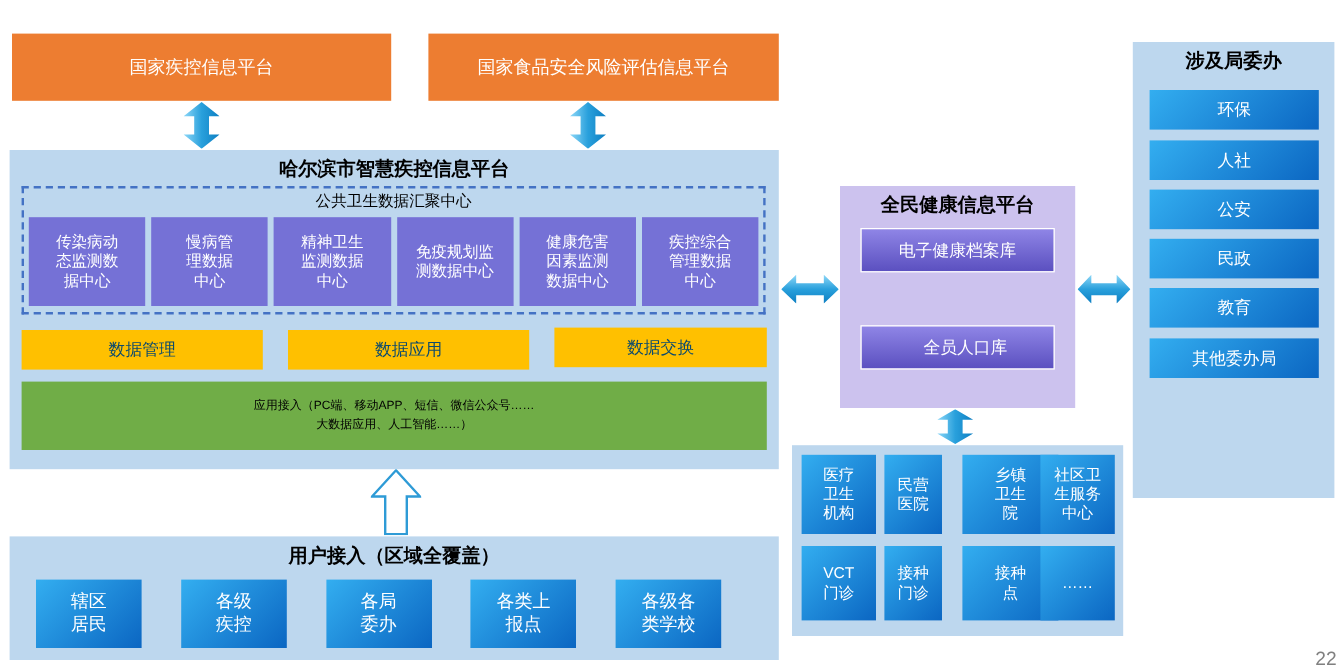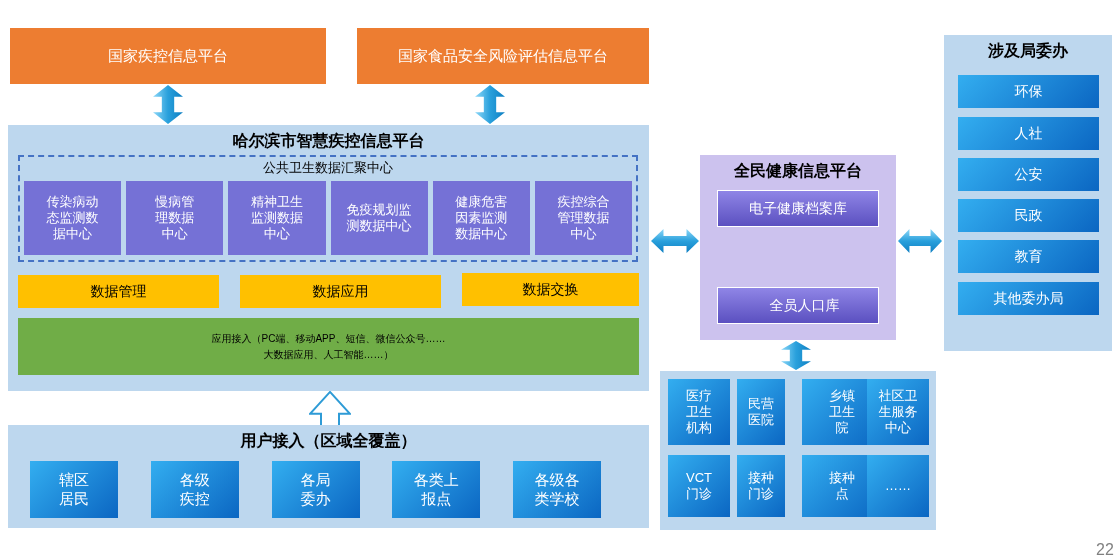--- a/index.html
+++ b/index.html
@@ -25,51 +25,51 @@
   }
   .hub-title { text-align:center; font-size:13px; color:#000; margin-top:2px; }
   .centers-row {
     position:absolute; left:4px; right:4px; top:24px; bottom:5px;
     display:flex; gap:5px;
   }
   .center-box {
     position:static; flex:1; background:#7571D6; color:#fff; font-size:13px;
     line-height:1.25; white-space:pre-line;
   }
-  .fn { background:#FFC000; color:#000000; font-size:14px; }
+  .fn { background:#FFC000; color:#0c4a6e; font-size:14px; }
   #fn-0 { left:10px;  top:150px; width:201px; height:33px; }
   #fn-1 { left:232px; top:150px; width:201px; height:33px; }
   #fn-2 { left:454px; top:148px; width:177px; height:33px; }
   #app-access {
     position:absolute; left:10px; top:193px; width:621px; height:57px;
     background:#70AD47; color:#000000; font-size:10px; line-height:1.6;
     display:flex; align-items:center; justify-content:center; text-align:center;
     white-space:pre-line; box-sizing:border-box;
   }
   
-  #panel-user { left:8px; top:425px; width:641px; height:103px; }
+  #panel-user { left:8px; top:447px; width:641px; height:103px; }
   .user-row {
     position:absolute; top:36px; left:22px; right:48px;
     display:flex; justify-content:space-between;
   }
   .blue-grad { background:linear-gradient(135deg,#33AEF0 0%,#0B66C2 100%); color:#fff; }
   .user-box {
     position:static; width:88px; height:57px; font-size:15px;
     line-height:1.25; white-space:pre-line;
   }
   
   #panel-health { left:700px; top:155px; width:196px; height:185px; background:#CCC2EE; }
   .health-box {
     left:17px; width:162px; height:37px; color:#fff; font-size:14px;
     background:linear-gradient(180deg,#8F85E6 0%,#5B50C0 100%);
     border:1px solid #fff;
   }
-  #hb-0 { top:35px; } #hb-1 { top:84px; } #hb-2 { top:132px;padding-left:13px; }
-  
-  #panel-bureaus { left:944px; top:35px; width:168px; height:316px; }
+  #hb-0 { top:35px; } #hb-1 { top:84px; } #hb-2 { top:116px;padding-left:13px; }
+  
+  #panel-bureaus { left:944px; top:35px; width:168px; height:380px; }
   .bureau-box { left:14px; width:141px; height:33px; font-size:14px; }
   #bu-0 { top:40px; } #bu-1 { top:82px; } #bu-2 { top:123px; }
   #bu-3 { top:164px; } #bu-4 { top:205px; } #bu-5 { top:247px; }
   
   #panel-inst { left:660px; top:371px; width:276px; height:159px; }
   .inst-box { font-size:13px; line-height:1.25; white-space:pre-line; }
   .r1 { top:8px;  height:66px; }
   .r2 { top:84px; height:62px; }
   .c0 { left:8px;   width:62px; }
   .c1 { left:77px;  width:48px; }

